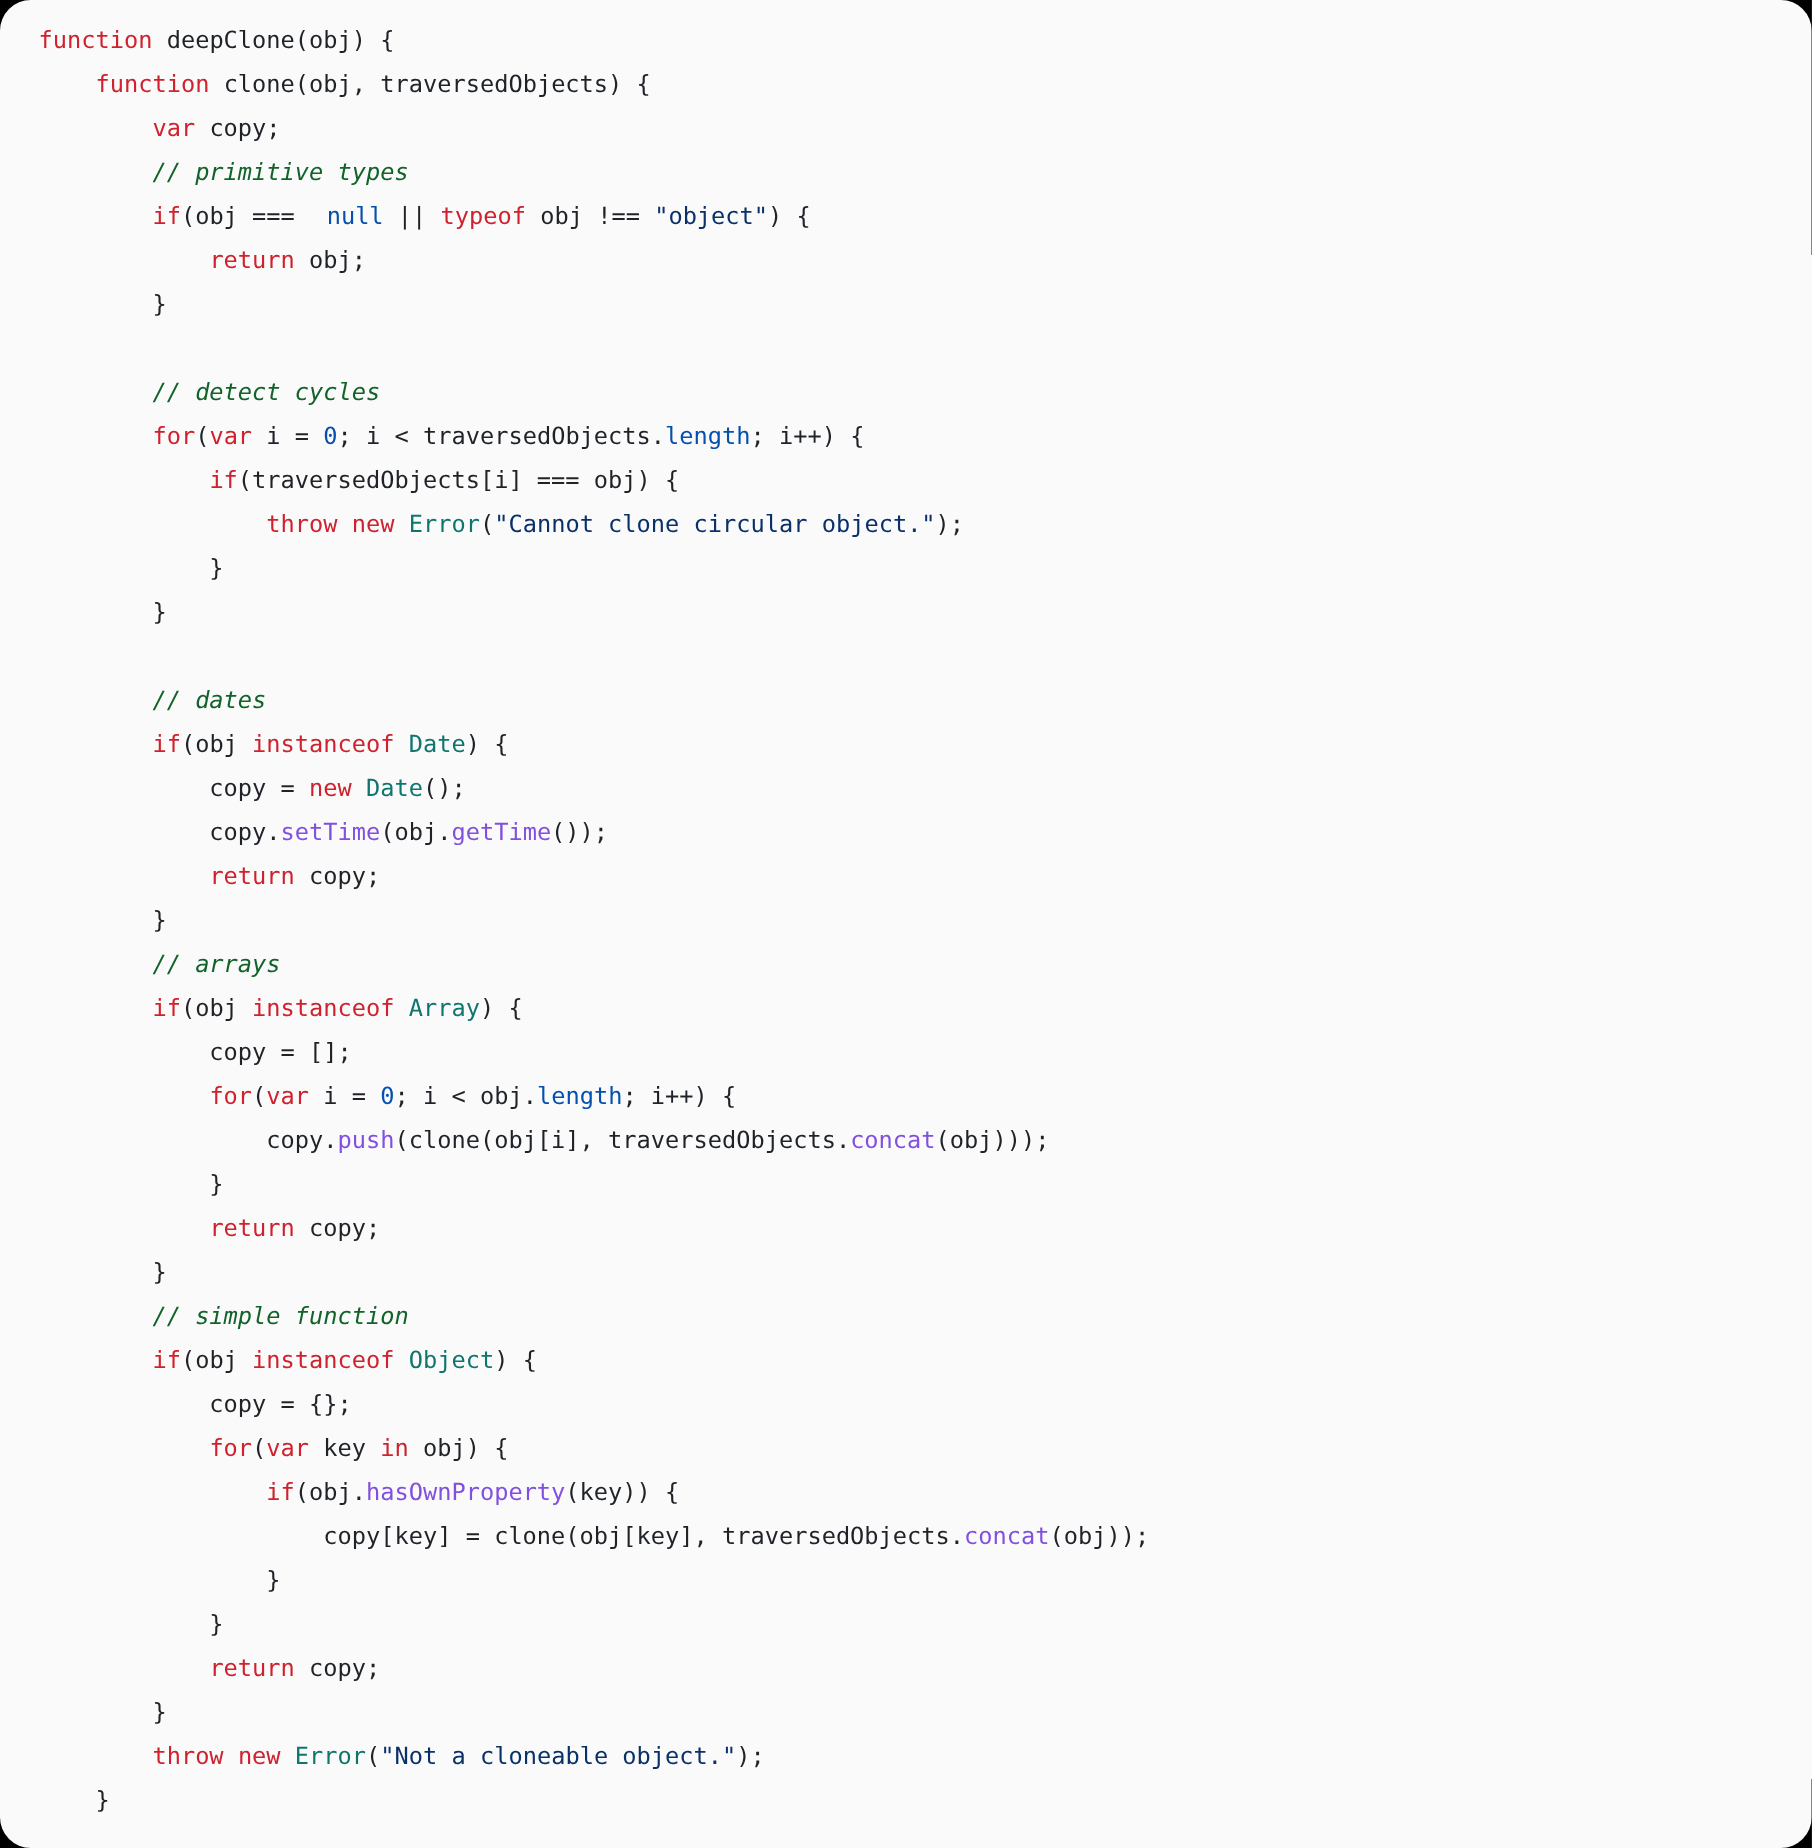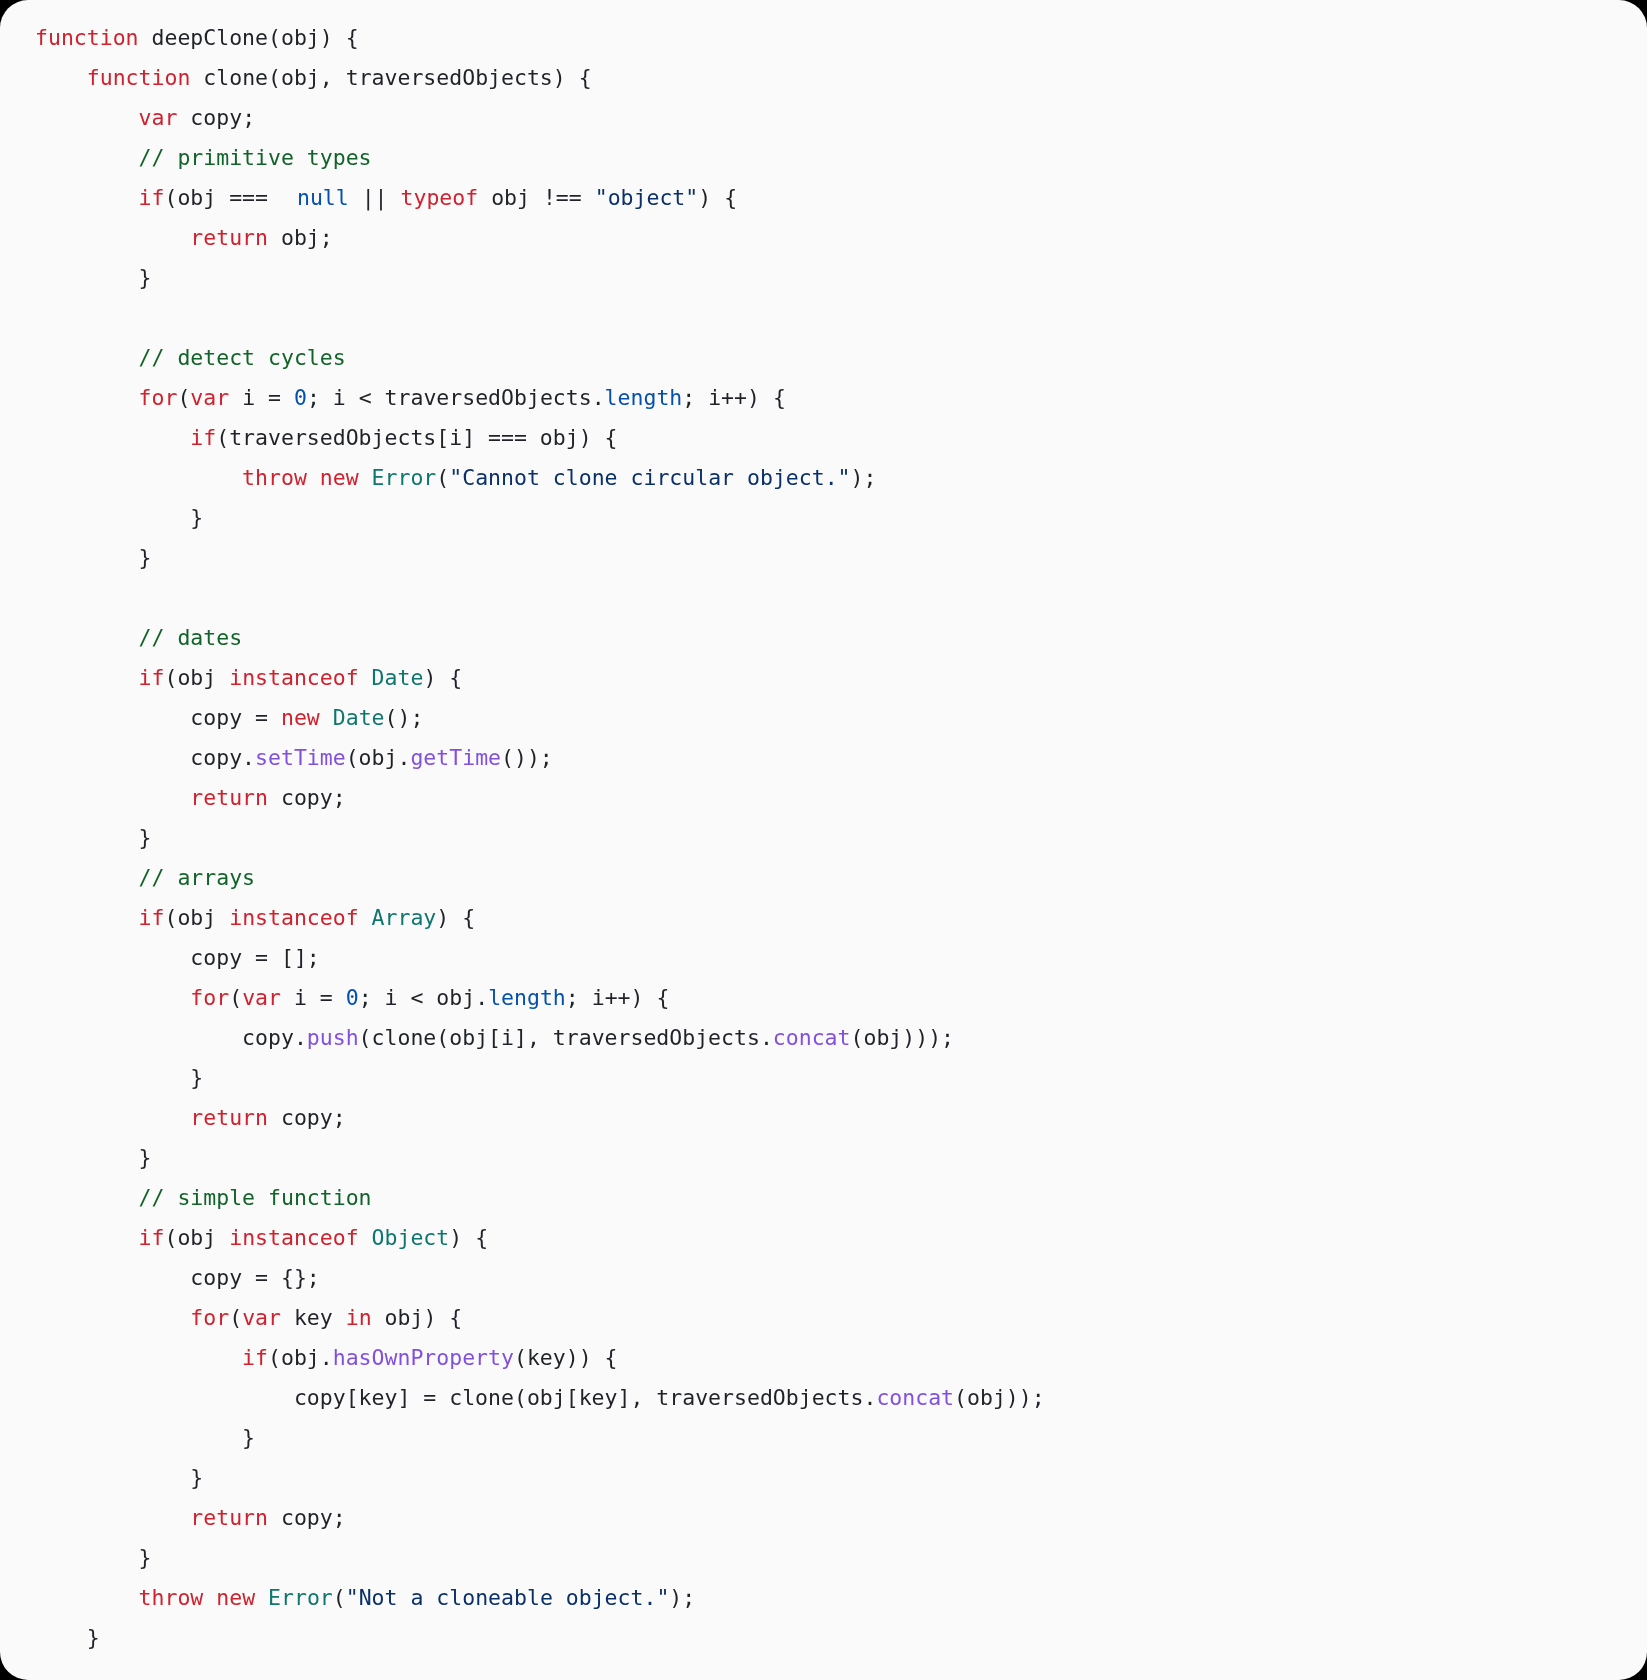--- a/index.html
+++ b/index.html
@@ -20,21 +20,21 @@
     color: #1f2328;
     overflow: hidden;
   }
   pre.code {
     margin: 0;
     white-space: pre;
   }
   .tok-kw   { color: #cf222e; }  
   .tok-str  { color: #0a3069; }  
   .tok-num  { color: #0550ae; }  
-  .tok-com  { color: #116329; } 
+  .tok-com  { color: #116329; font-style: italic; } 
   .tok-meth { color: #8250df; }  
   .tok-prop { color: #0550ae; }  
   .tok-fn   { color: #1f2328; }  
   .tok-class{ color: #0f766e; }  
   .tok-null { color: #0550ae; margin-left: 16px; }  
 </style>
 </head>
 <body>
 
 <div class="code-card">

